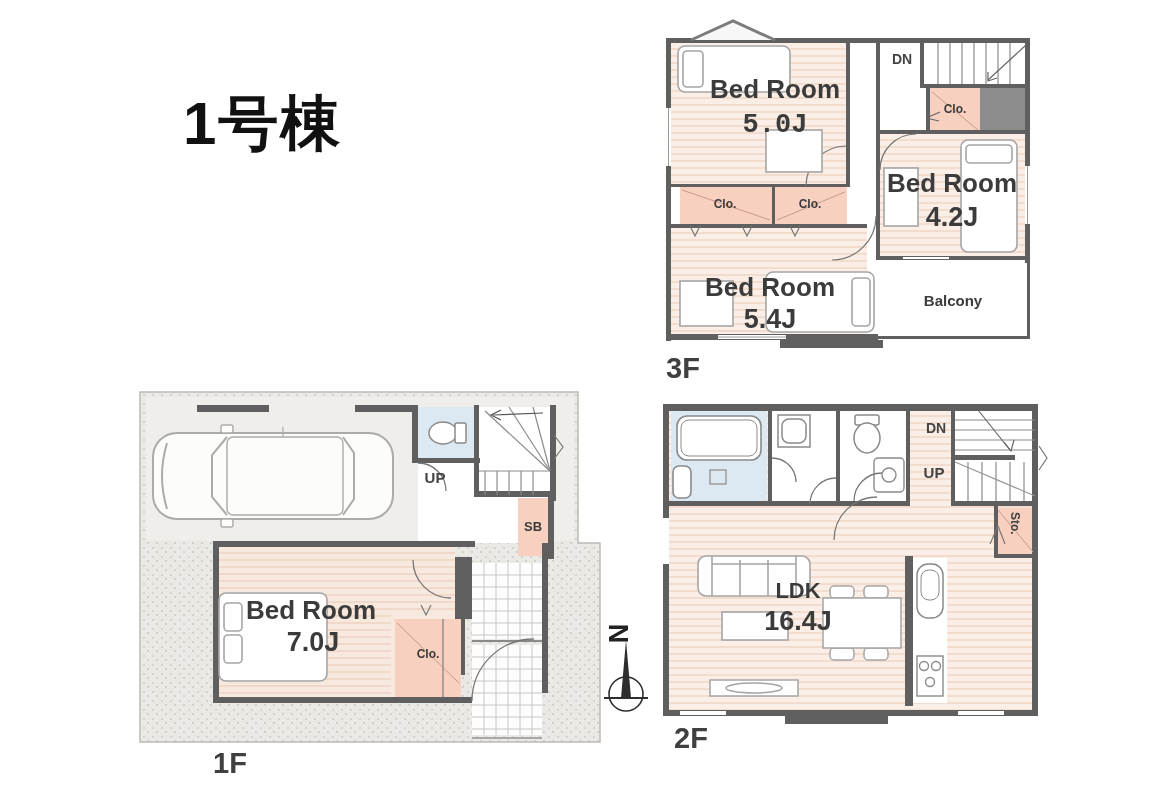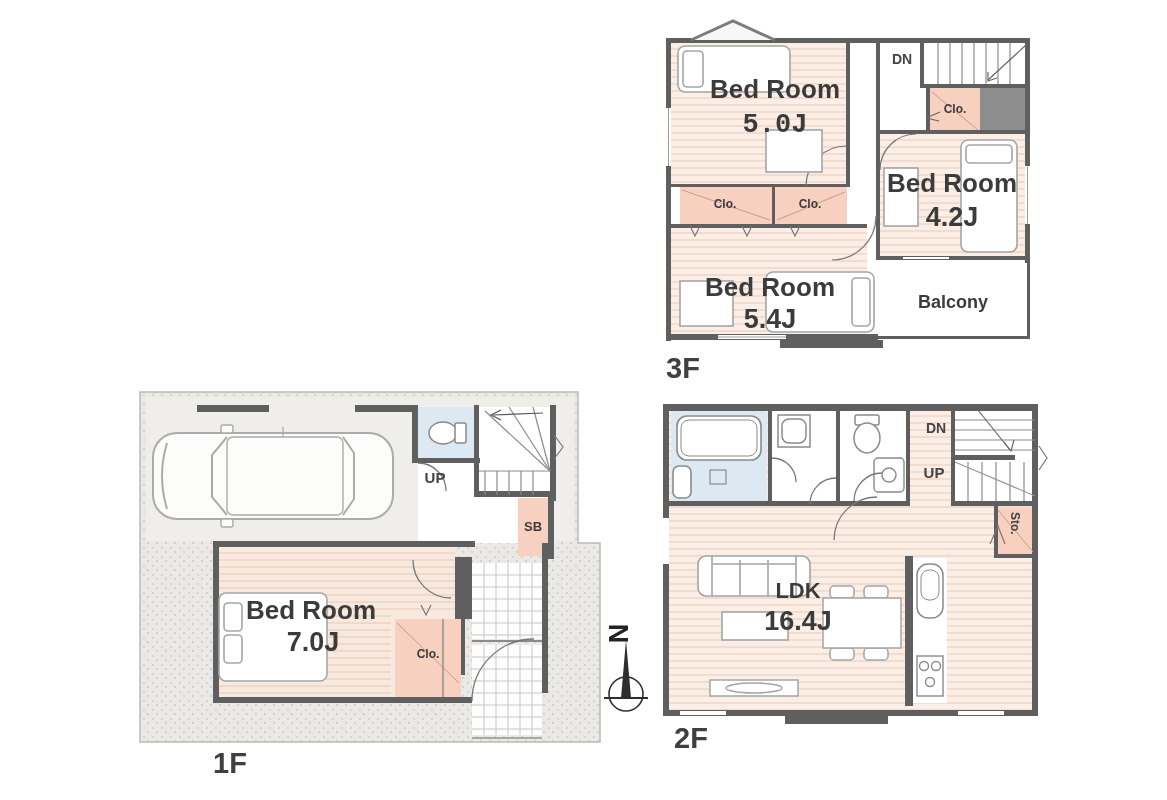--- a/index.html
+++ b/index.html
@@ -19,20 +19,21 @@
   .floor-lbl{position:absolute;font-size:29px;font-weight:800;color:#404040;}
   .title{position:absolute;left:183px;top:84px;font-size:60px;font-weight:900;color:#111;letter-spacing:2px;}
   svg{position:absolute;left:0;top:0;overflow:visible;}
   .sto-vert{writing-mode:vertical-rl;text-orientation:mixed;font-size:12px;font-weight:700;}
 </style>
 </head>
 <body>
 
 <div class="canvas">
 
+  <div class="title">1号棟</div>
 
   <div class="abs" style="left:658px;top:18px;width:385px;height:372px;">
 
     <div class="abs wood" style="left:13px;top:25px;width:179px;height:143px;"></div>
     <div class="abs white" style="left:192px;top:25px;width:26px;height:213px;"></div>
     <div class="abs white" style="left:266px;top:25px;width:101px;height:43px;"></div>
     <div class="abs closet" style="left:272px;top:70px;width:50px;height:44px;"></div>
     <div class="abs darkfill" style="left:322px;top:70px;width:45px;height:44px;"></div>
     <div class="abs wood" style="left:222px;top:116px;width:145px;height:122px;"></div>
     <div class="abs white" style="left:222px;top:242px;width:146px;height:78px;"></div>
@@ -121,21 +122,21 @@
     <div class="lbl room-name" style="left:117px;top:56px;">Bed Room</div>
     <div class="lbl room-size" style="left:117px;top:92px;font-family:Liberation Mono, monospace;">5.0J</div>
     <div class="lbl dir-lbl" style="left:244px;top:33px;">DN</div>
     <div class="lbl small-lbl" style="left:297px;top:84px;font-size:12px;">Clo.</div>
     <div class="lbl room-name" style="left:294px;top:150px;">Bed Room</div>
     <div class="lbl room-size" style="left:294px;top:184px;">4.2J</div>
     <div class="lbl small-lbl" style="left:67px;top:179px;font-size:12px;">Clo.</div>
     <div class="lbl small-lbl" style="left:152px;top:179px;font-size:12px;">Clo.</div>
     <div class="lbl room-name" style="left:112px;top:254px;">Bed Room</div>
     <div class="lbl room-size" style="left:112px;top:286px;">5.4J</div>
-    <div class="lbl" style="left:295px;top:274px;font-size:18px;">Balcony</div>
+    <div class="lbl" style="left:295px;top:274px;font-size:15px;">Balcony</div>
     <div class="floor-lbl" style="left:8px;top:334px;">3F</div>
   </div>
 
   <div class="abs" style="left:133px;top:383px;width:488px;height:405px;">
     <svg width="488" height="405" viewBox="0 0 488 405">
       <defs>
         <pattern id="speckle" width="9" height="9" patternUnits="userSpaceOnUse">
           <rect width="9" height="9" fill="#ebe9e6"></rect>
           <circle cx="2" cy="3" r="1.1" fill="#d2cfcb"></circle>
           <circle cx="6" cy="7" r="0.9" fill="#c7c4c0"></circle>

